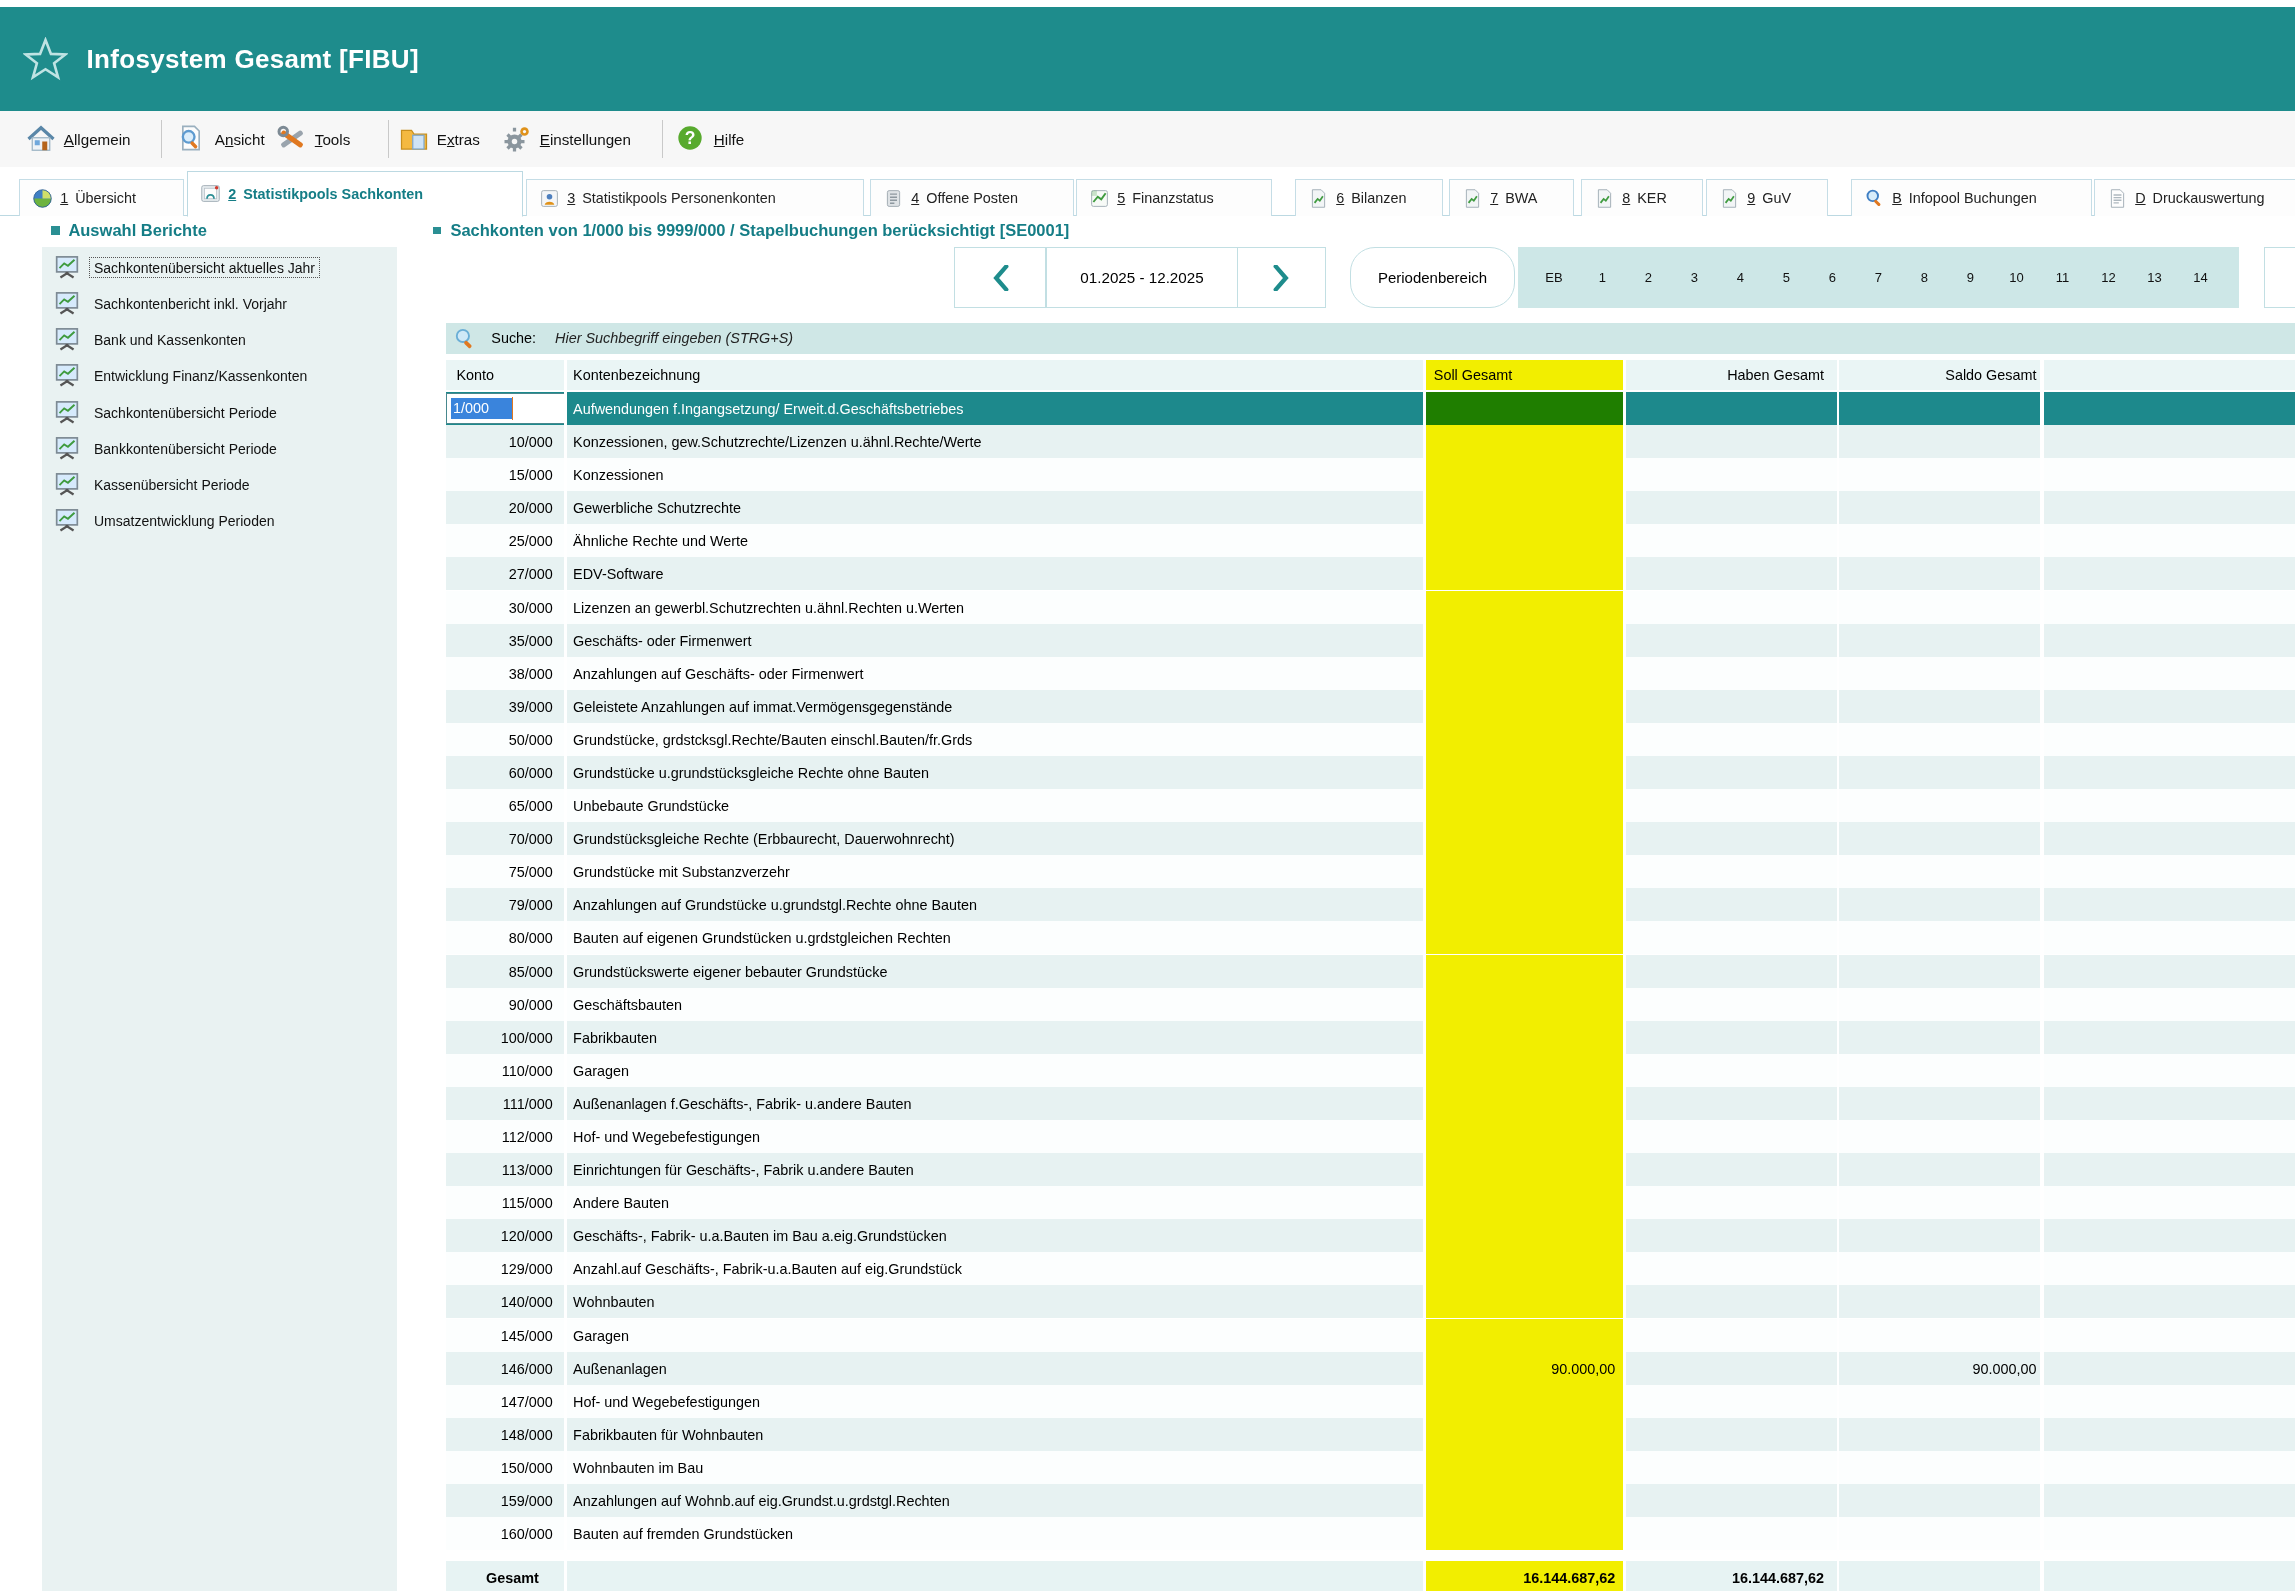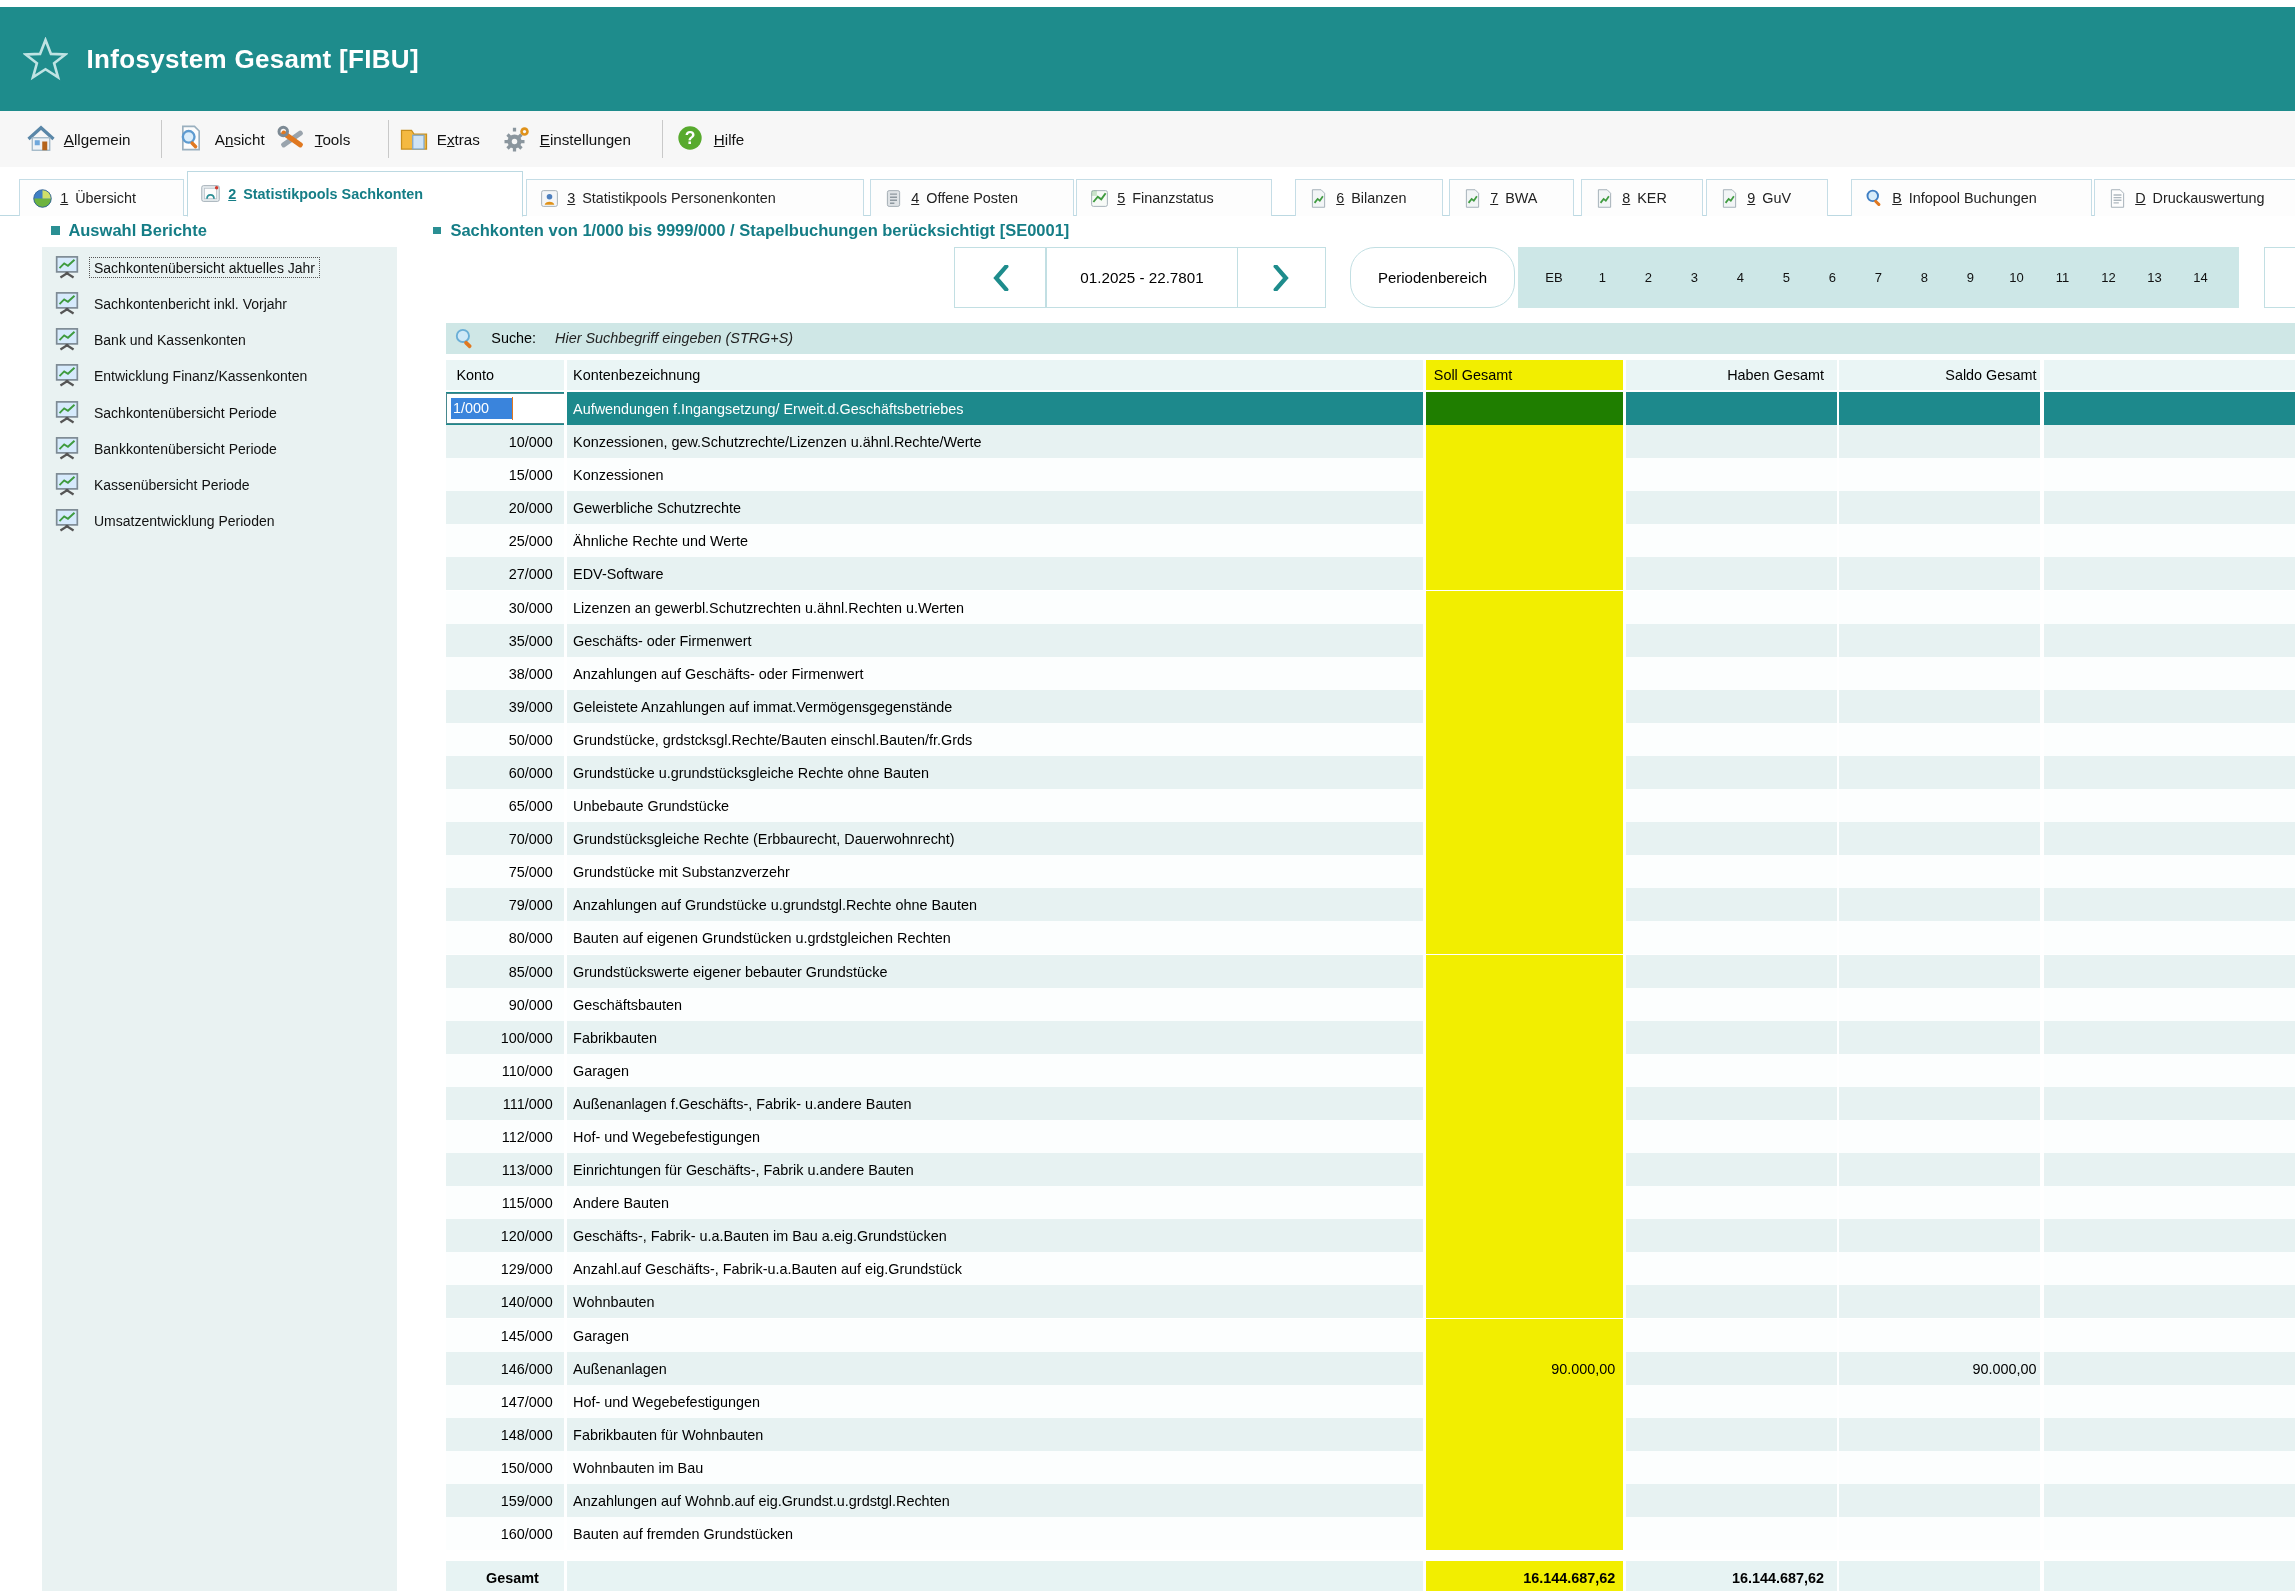--- a/index.html
+++ b/index.html
@@ -394,21 +394,21 @@
   <div id="report-title-row">
     <span class="bullet"></span>
     <span class="txt">Sachkonten von 1/000 bis 9999/000 / Stapelbuchungen berücksichtigt [SE0001]</span>
   </div>
 
   <div id="nav-prev" class="navbox">
     <svg class="chev" viewBox="0 0 12 18">
         <path d="M10 1 L3 9 L10 17" fill="none" stroke="#1e8c8c" stroke-width="3" stroke-linecap="round"></path>
       </svg>
   </div>
-  <div id="nav-range" class="navbox">01.2025 - 22.7801</div>
+  <div id="nav-range" class="navbox">01.2025 - 12.2025</div>
   <div id="nav-next" class="navbox">
     <svg class="chev" viewBox="0 0 12 18">
         <path d="M2 1 L9 9 L2 17" fill="none" stroke="#1e8c8c" stroke-width="3" stroke-linecap="round"></path>
       </svg>
   </div>
   <div id="period-btn" class="navbox">Periodenbereich</div>
   <div id="period-strip">
       <div class="period-cell eb">EB</div>
       <div class="period-cell">1</div>
       <div class="period-cell">2</div>

